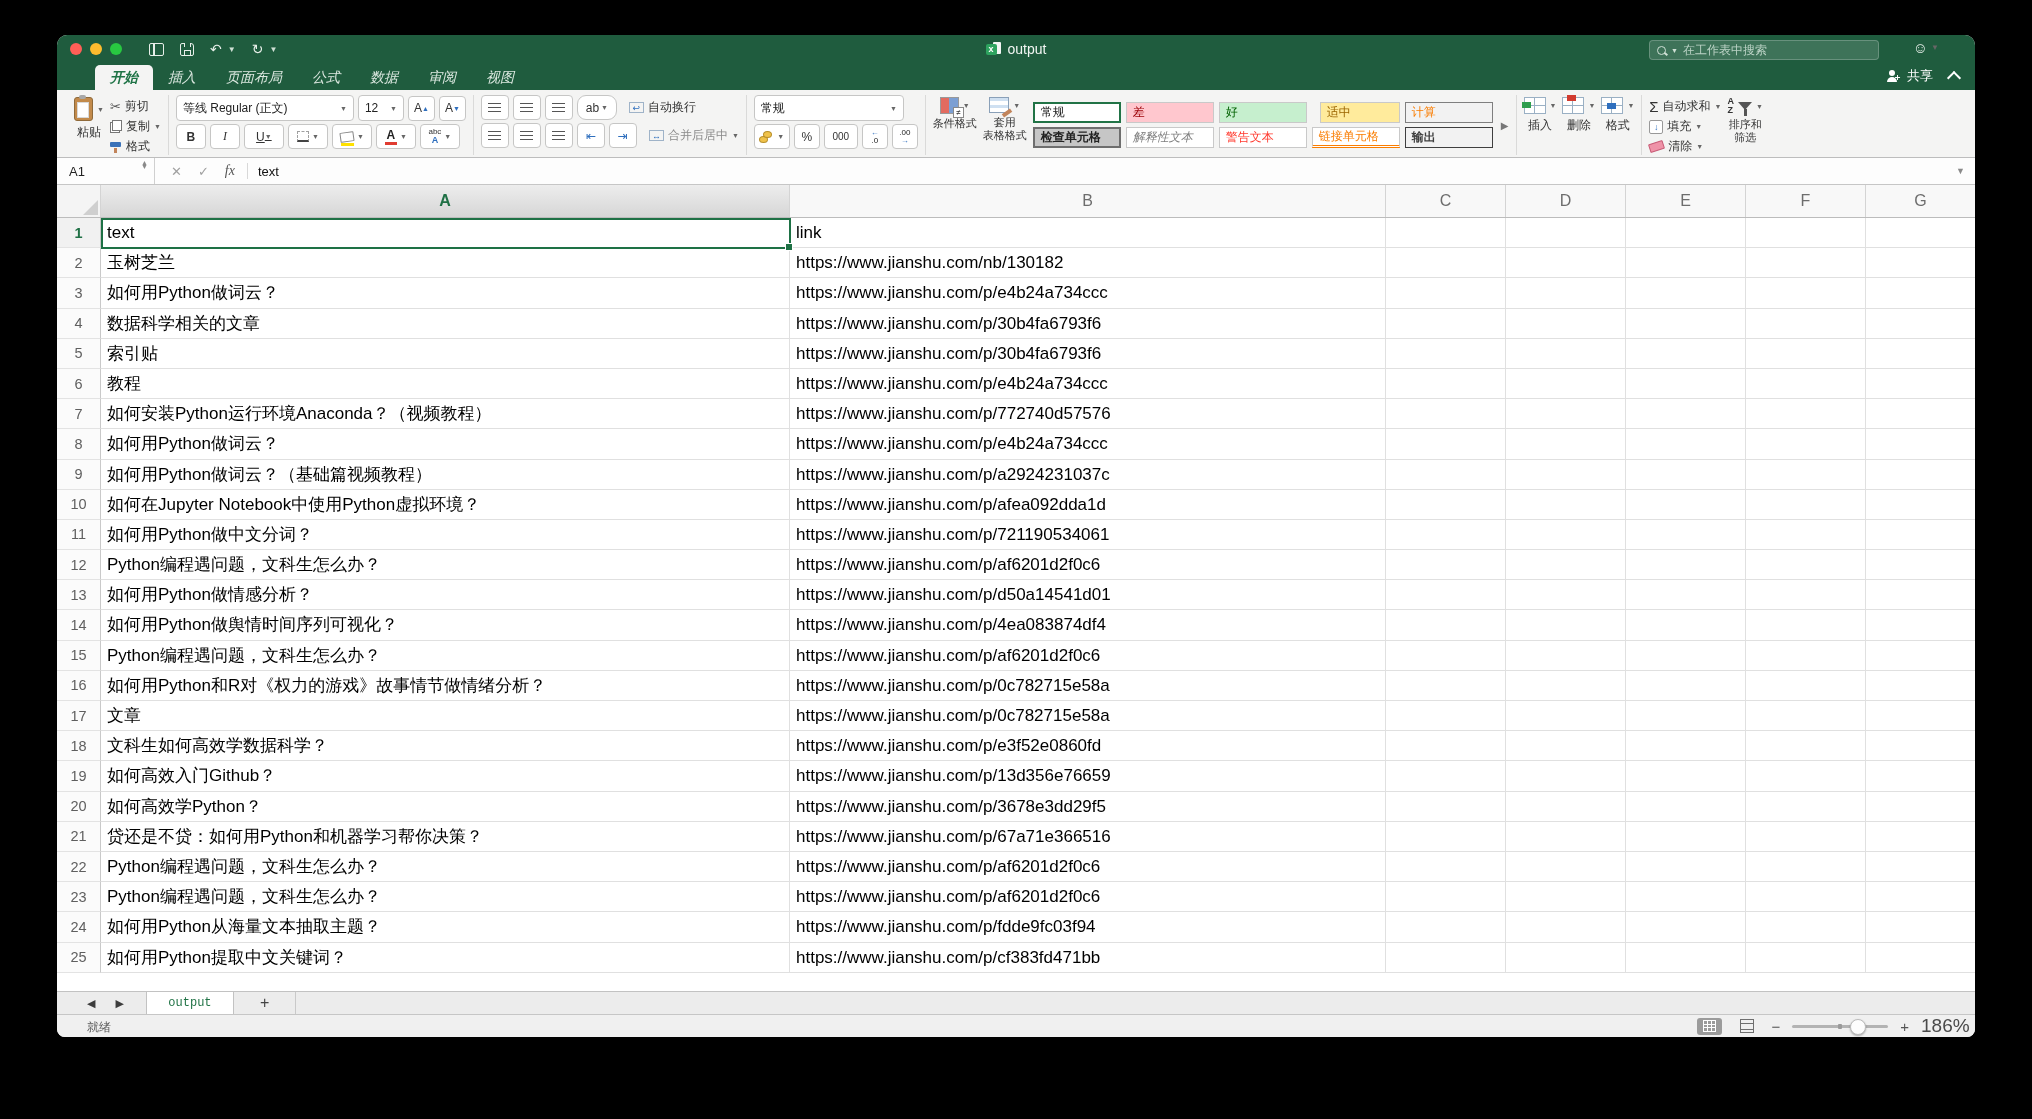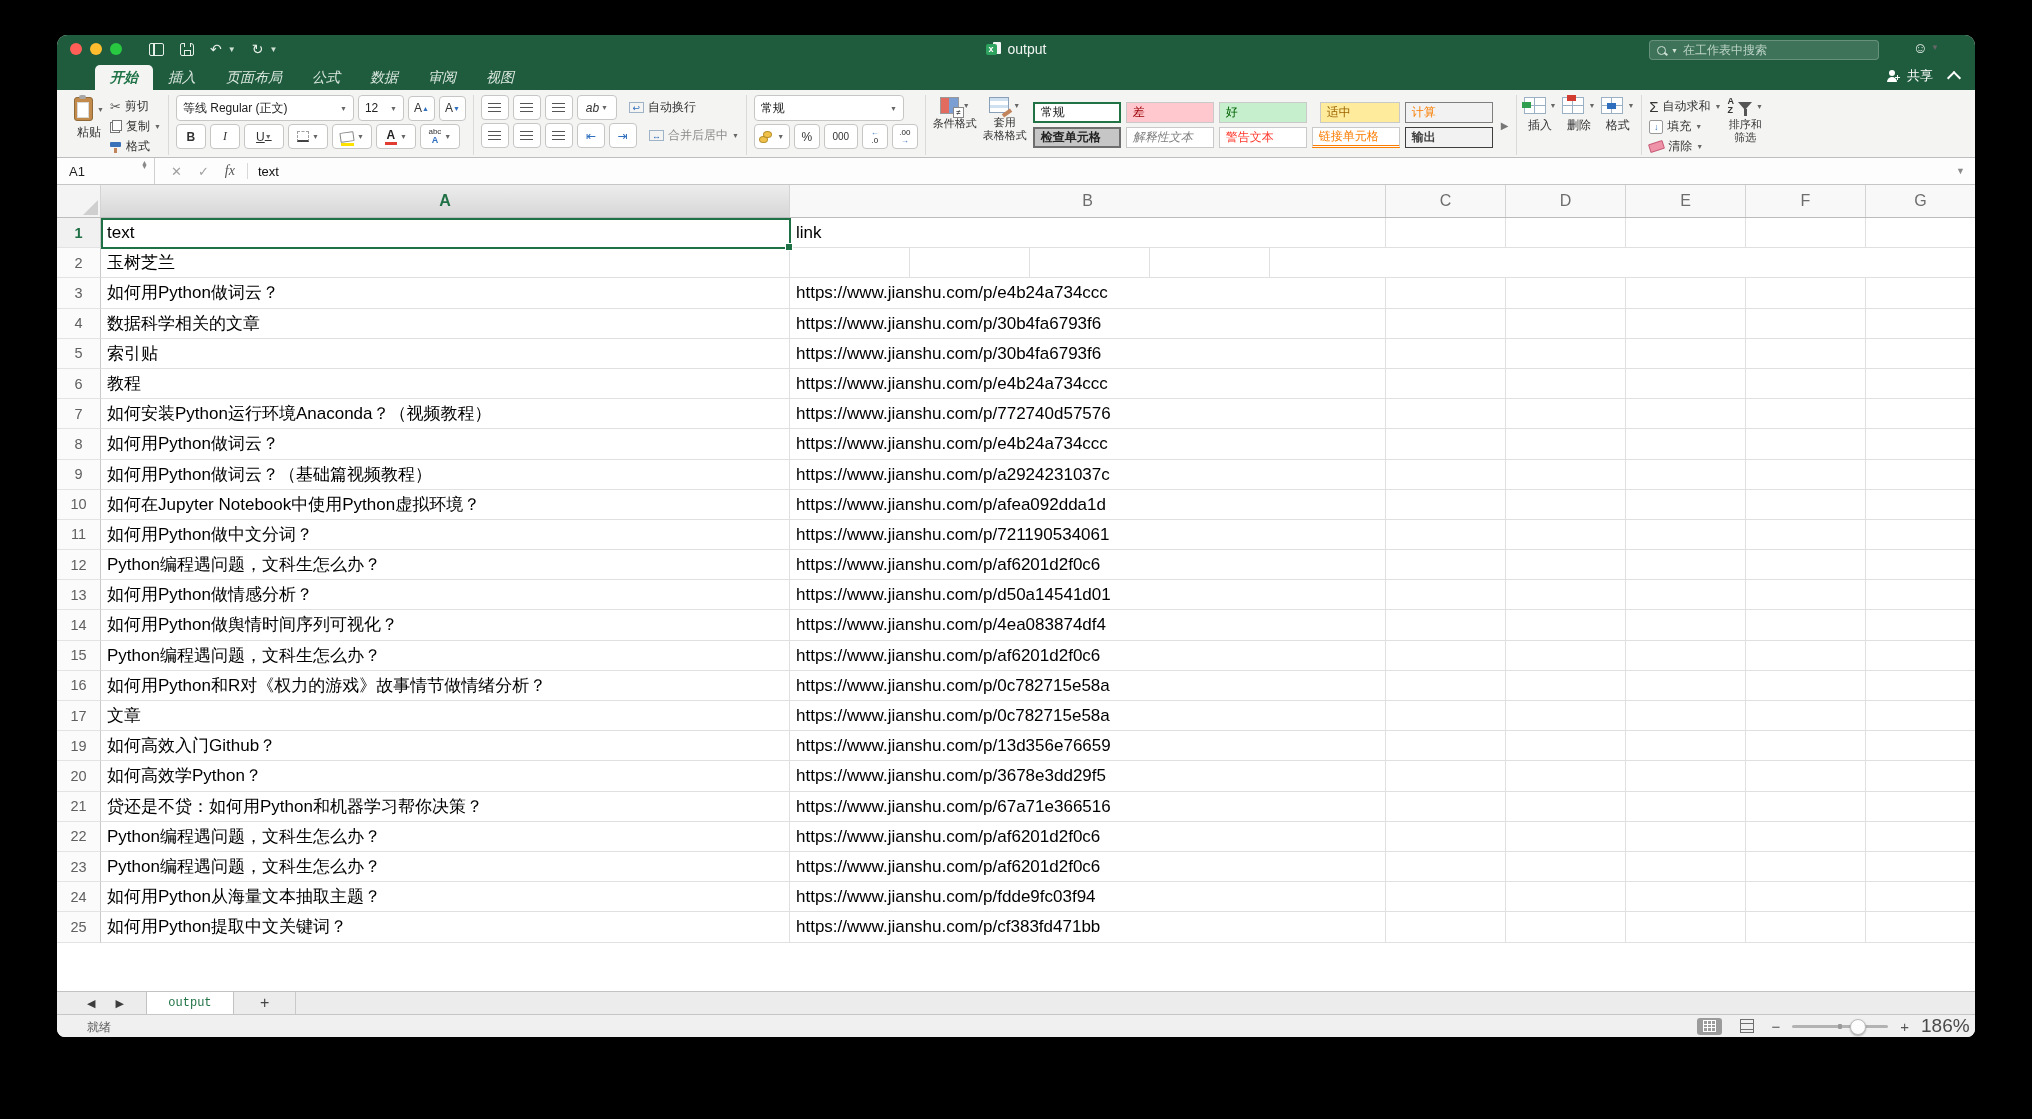--- a/index.html
+++ b/index.html
@@ -305,21 +305,21 @@
         <div class="rowflex">
           <div class="btn h26" style="width:28px;">
               <span class="i-lines"></span>
             </div>
           <div class="btn h26" style="width:28px;">
               <span class="i-lines"></span>
             </div>
           <div class="btn h26" style="width:28px;">
               <span class="i-lines"></span>
             </div>
-          <div class="btn h26" style="width:40px;gap:2px;font-style:italic;">
+          <div class="btn h26" style="width:40px;gap:2px;border-radius:9px;">
               <span>ab</span>
               <span class="dd">▼</span>
             </div>
           <div class="smallrow" style="margin-left:8px;">
               <span class="i-merge blue">↩</span>
               <span>自动换行</span>
             </div>
         </div>
         <div class="rowflex">
           <div class="btn h26" style="width:28px;">
@@ -502,20 +502,21 @@
           <div class="cell cb">link</div>
           <div class="cell cc"></div>
           <div class="cell cd"></div>
           <div class="cell ce"></div>
           <div class="cell cf"></div>
           <div class="cell cg"></div>
         </div>
         <div class="grow">
           <div class="rnum">2</div>
           <div class="cell ca">玉树芝兰</div>
+          <div class="cell cb">https://www.jianshu.com/nb/130182</div>
           <div class="cell cc"></div>
           <div class="cell cd"></div>
           <div class="cell ce"></div>
           <div class="cell cf"></div>
           <div class="cell cg"></div>
         </div>
         <div class="grow">
           <div class="rnum">3</div>
           <div class="cell ca">如何用Python做词云？</div>
           <div class="cell cb">https://www.jianshu.com/p/e4b24a734ccc</div>
@@ -652,20 +653,30 @@
           <div class="cell cc"></div>
           <div class="cell cd"></div>
           <div class="cell ce"></div>
           <div class="cell cf"></div>
           <div class="cell cg"></div>
         </div>
         <div class="grow">
           <div class="rnum">17</div>
           <div class="cell ca">文章</div>
           <div class="cell cb">https://www.jianshu.com/p/0c782715e58a</div>
+          <div class="cell cc"></div>
+          <div class="cell cd"></div>
+          <div class="cell ce"></div>
+          <div class="cell cf"></div>
+          <div class="cell cg"></div>
+        </div>
+        <div class="grow">
+          <div class="rnum">18</div>
+          <div class="cell ca">文科生如何高效学数据科学？</div>
+          <div class="cell cb">https://www.jianshu.com/p/e3f52e0860fd</div>
           <div class="cell cc"></div>
           <div class="cell cd"></div>
           <div class="cell ce"></div>
           <div class="cell cf"></div>
           <div class="cell cg"></div>
         </div>
         <div class="grow">
           <div class="rnum">19</div>
           <div class="cell ca">如何高效入门Github？</div>
           <div class="cell cb">https://www.jianshu.com/p/13d356e76659</div>

